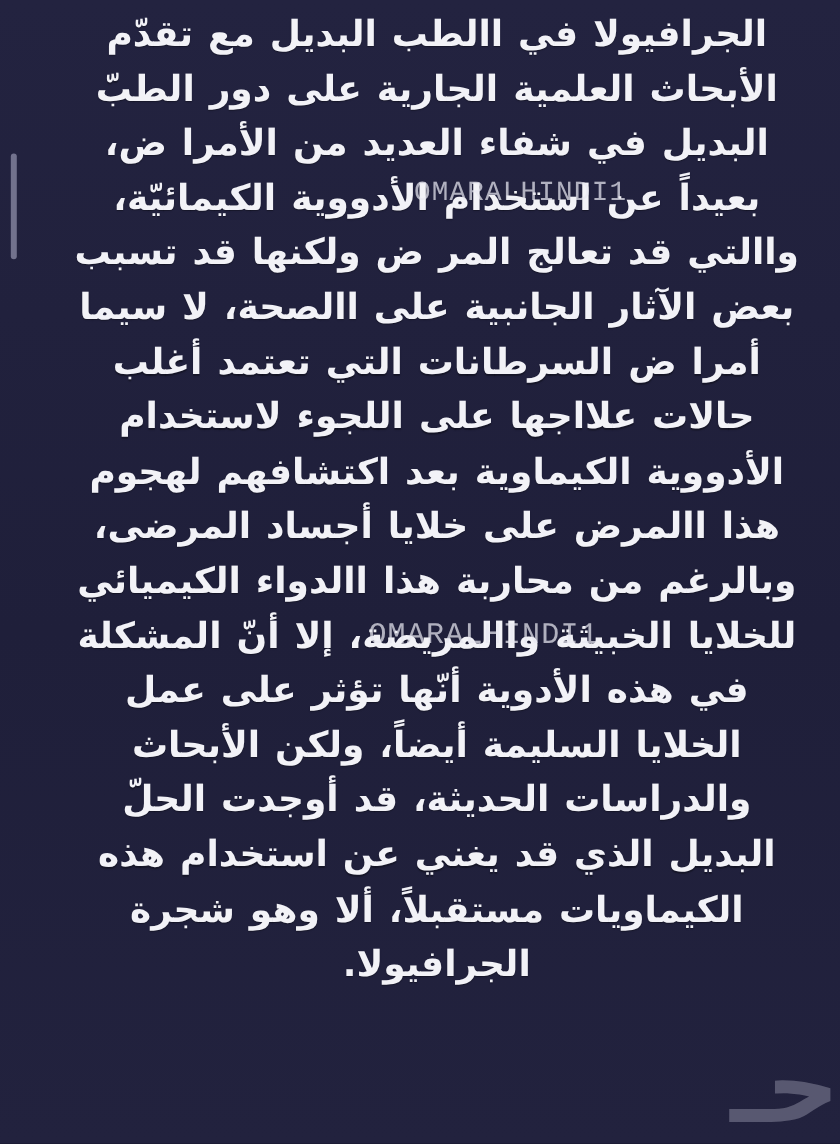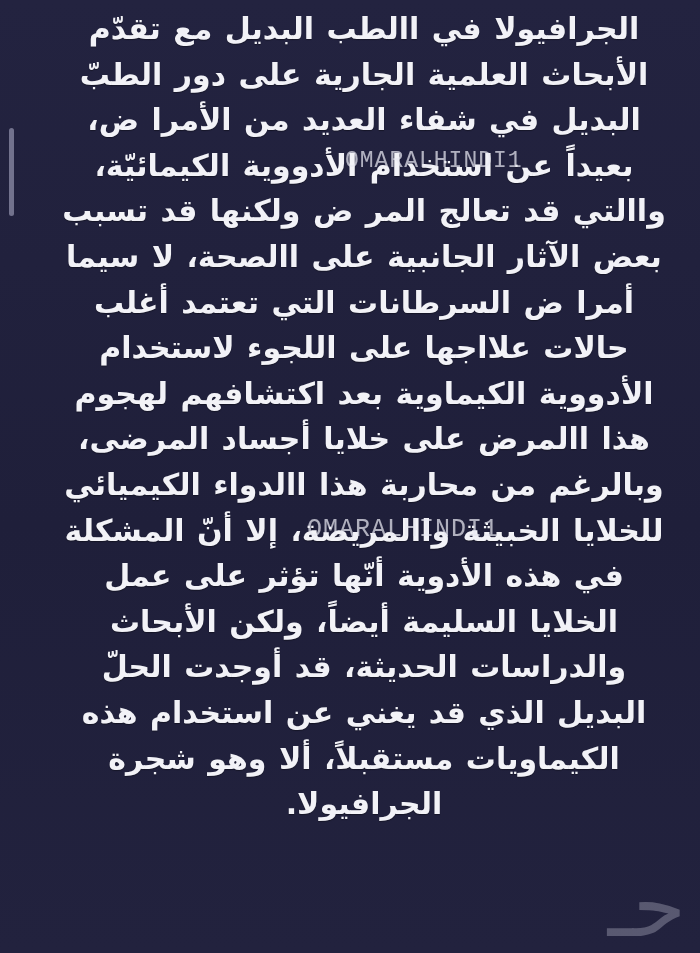--- a/index.html
+++ b/index.html
@@ -76,27 +76,27 @@
     font-weight: 400;
     pointer-events: none;
     white-space: nowrap;
     direction: ltr;
   }
   .wm-1 { top: 148px; left: 345px; }
   .wm-2 { top: 515px; left: 307px; font-size: 25px; }
 
   .wm-big {
     position: absolute;
-    right: 14px;
+    right: 0;
     bottom: 4px;
     font-size: 86px;
     color: #d8d8e6;
     opacity: .30;
     font-family: "DejaVu Sans", sans-serif;
-    font-weight: 400;
+    font-weight: 700;
     line-height: 1;
     pointer-events: none;
     direction: rtl;
   }
 </style>
 </head>
 <body>
 
 <div id="page">
 

